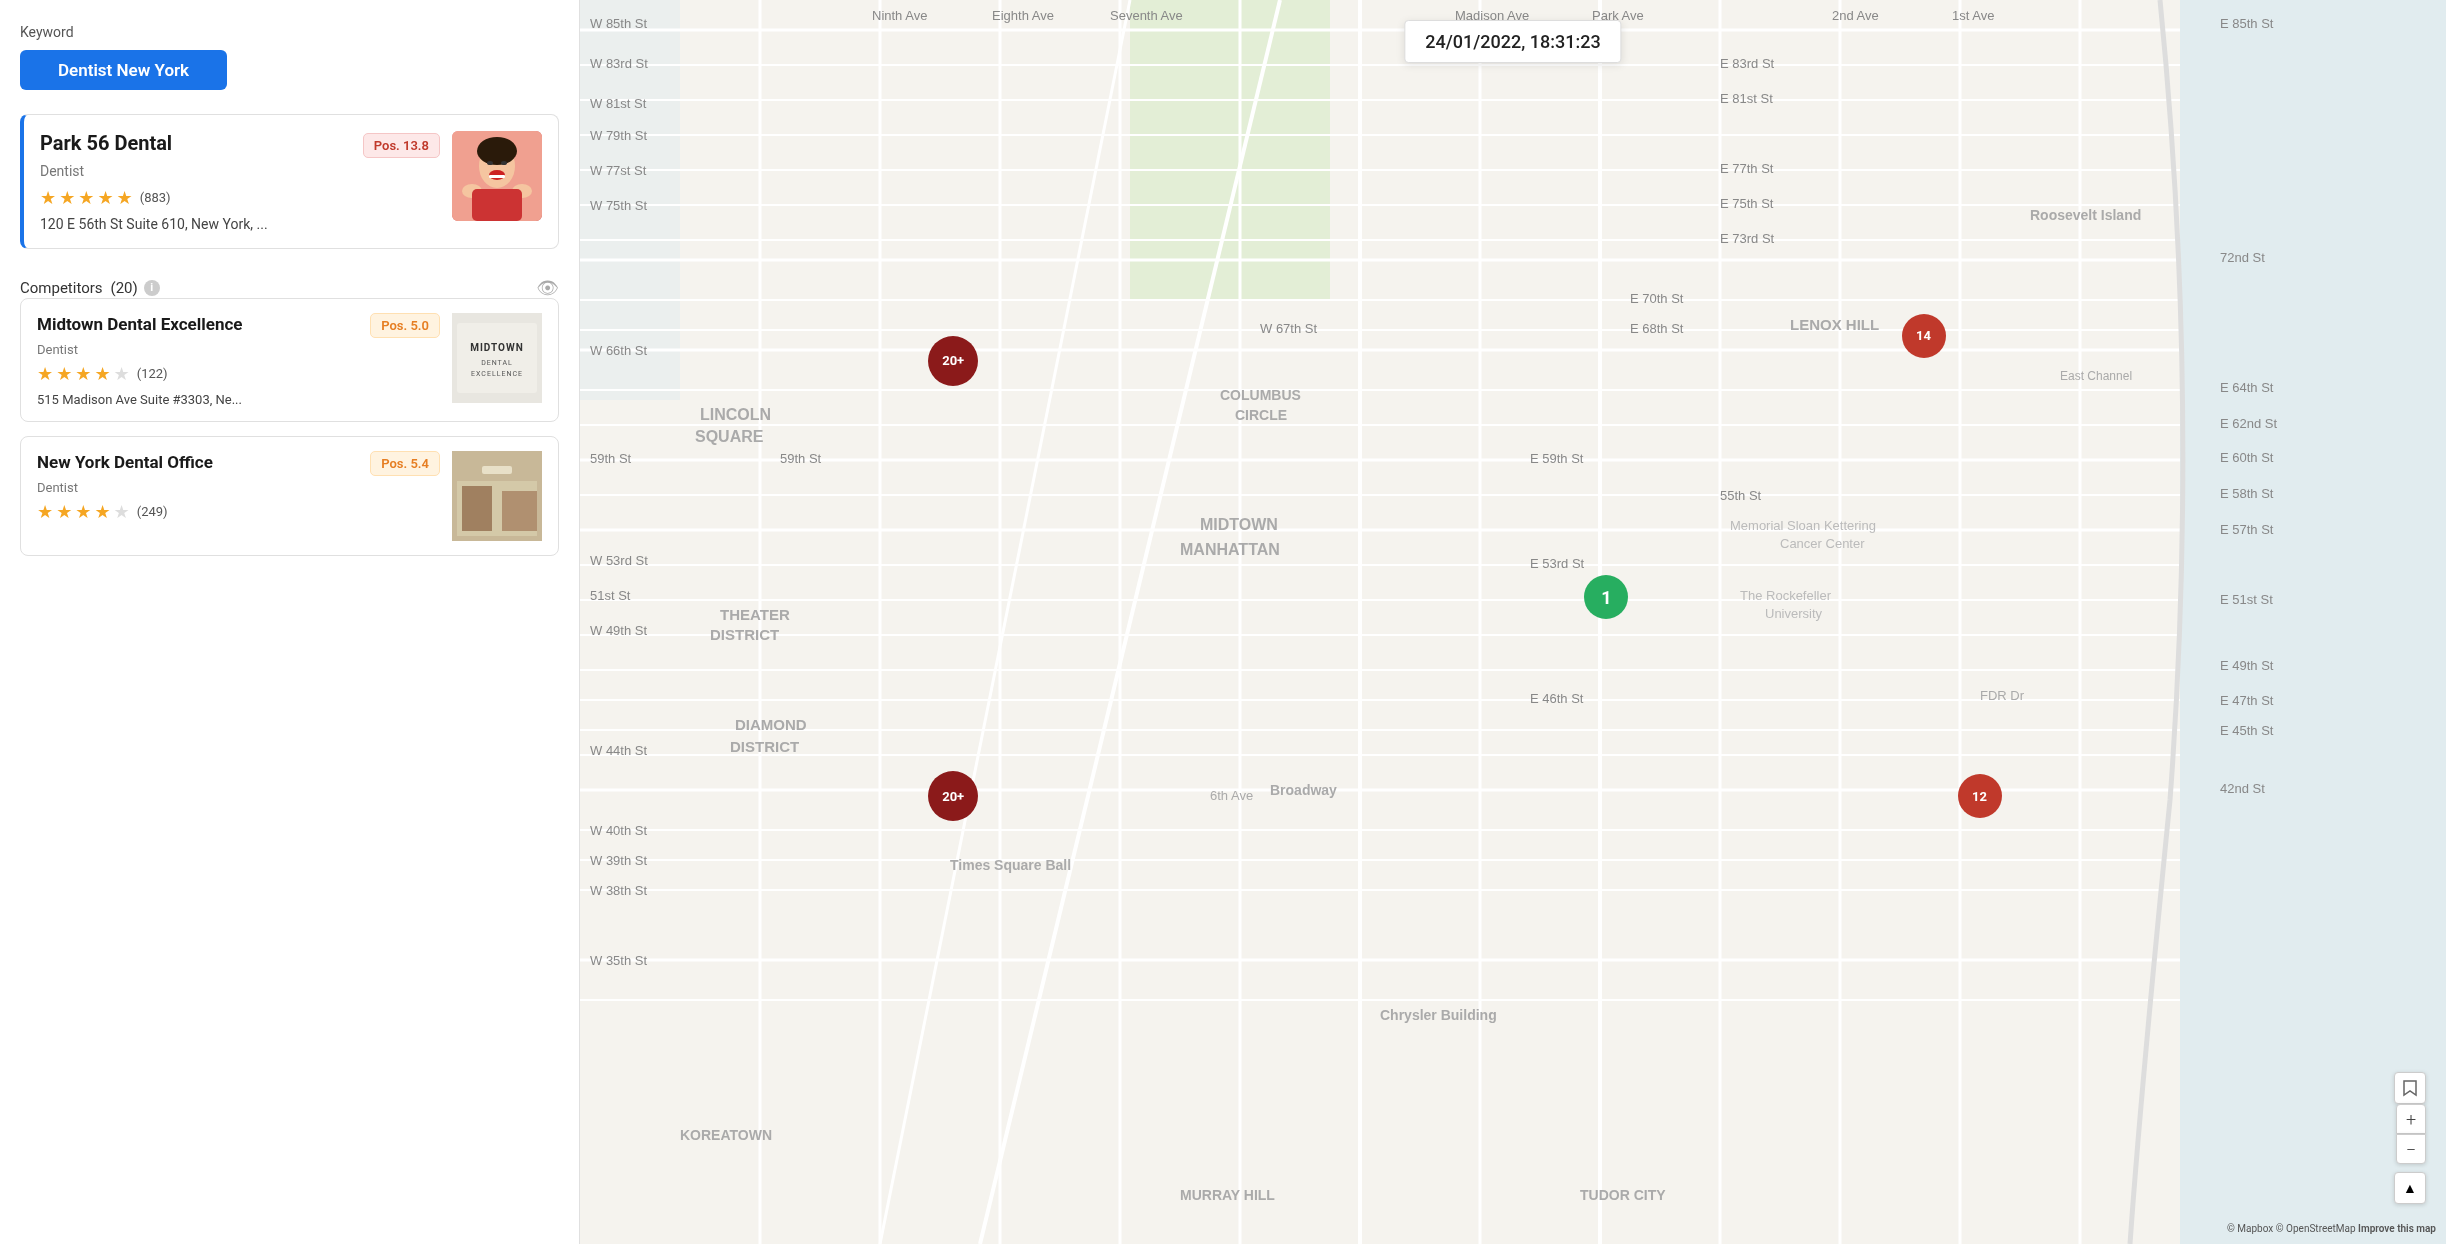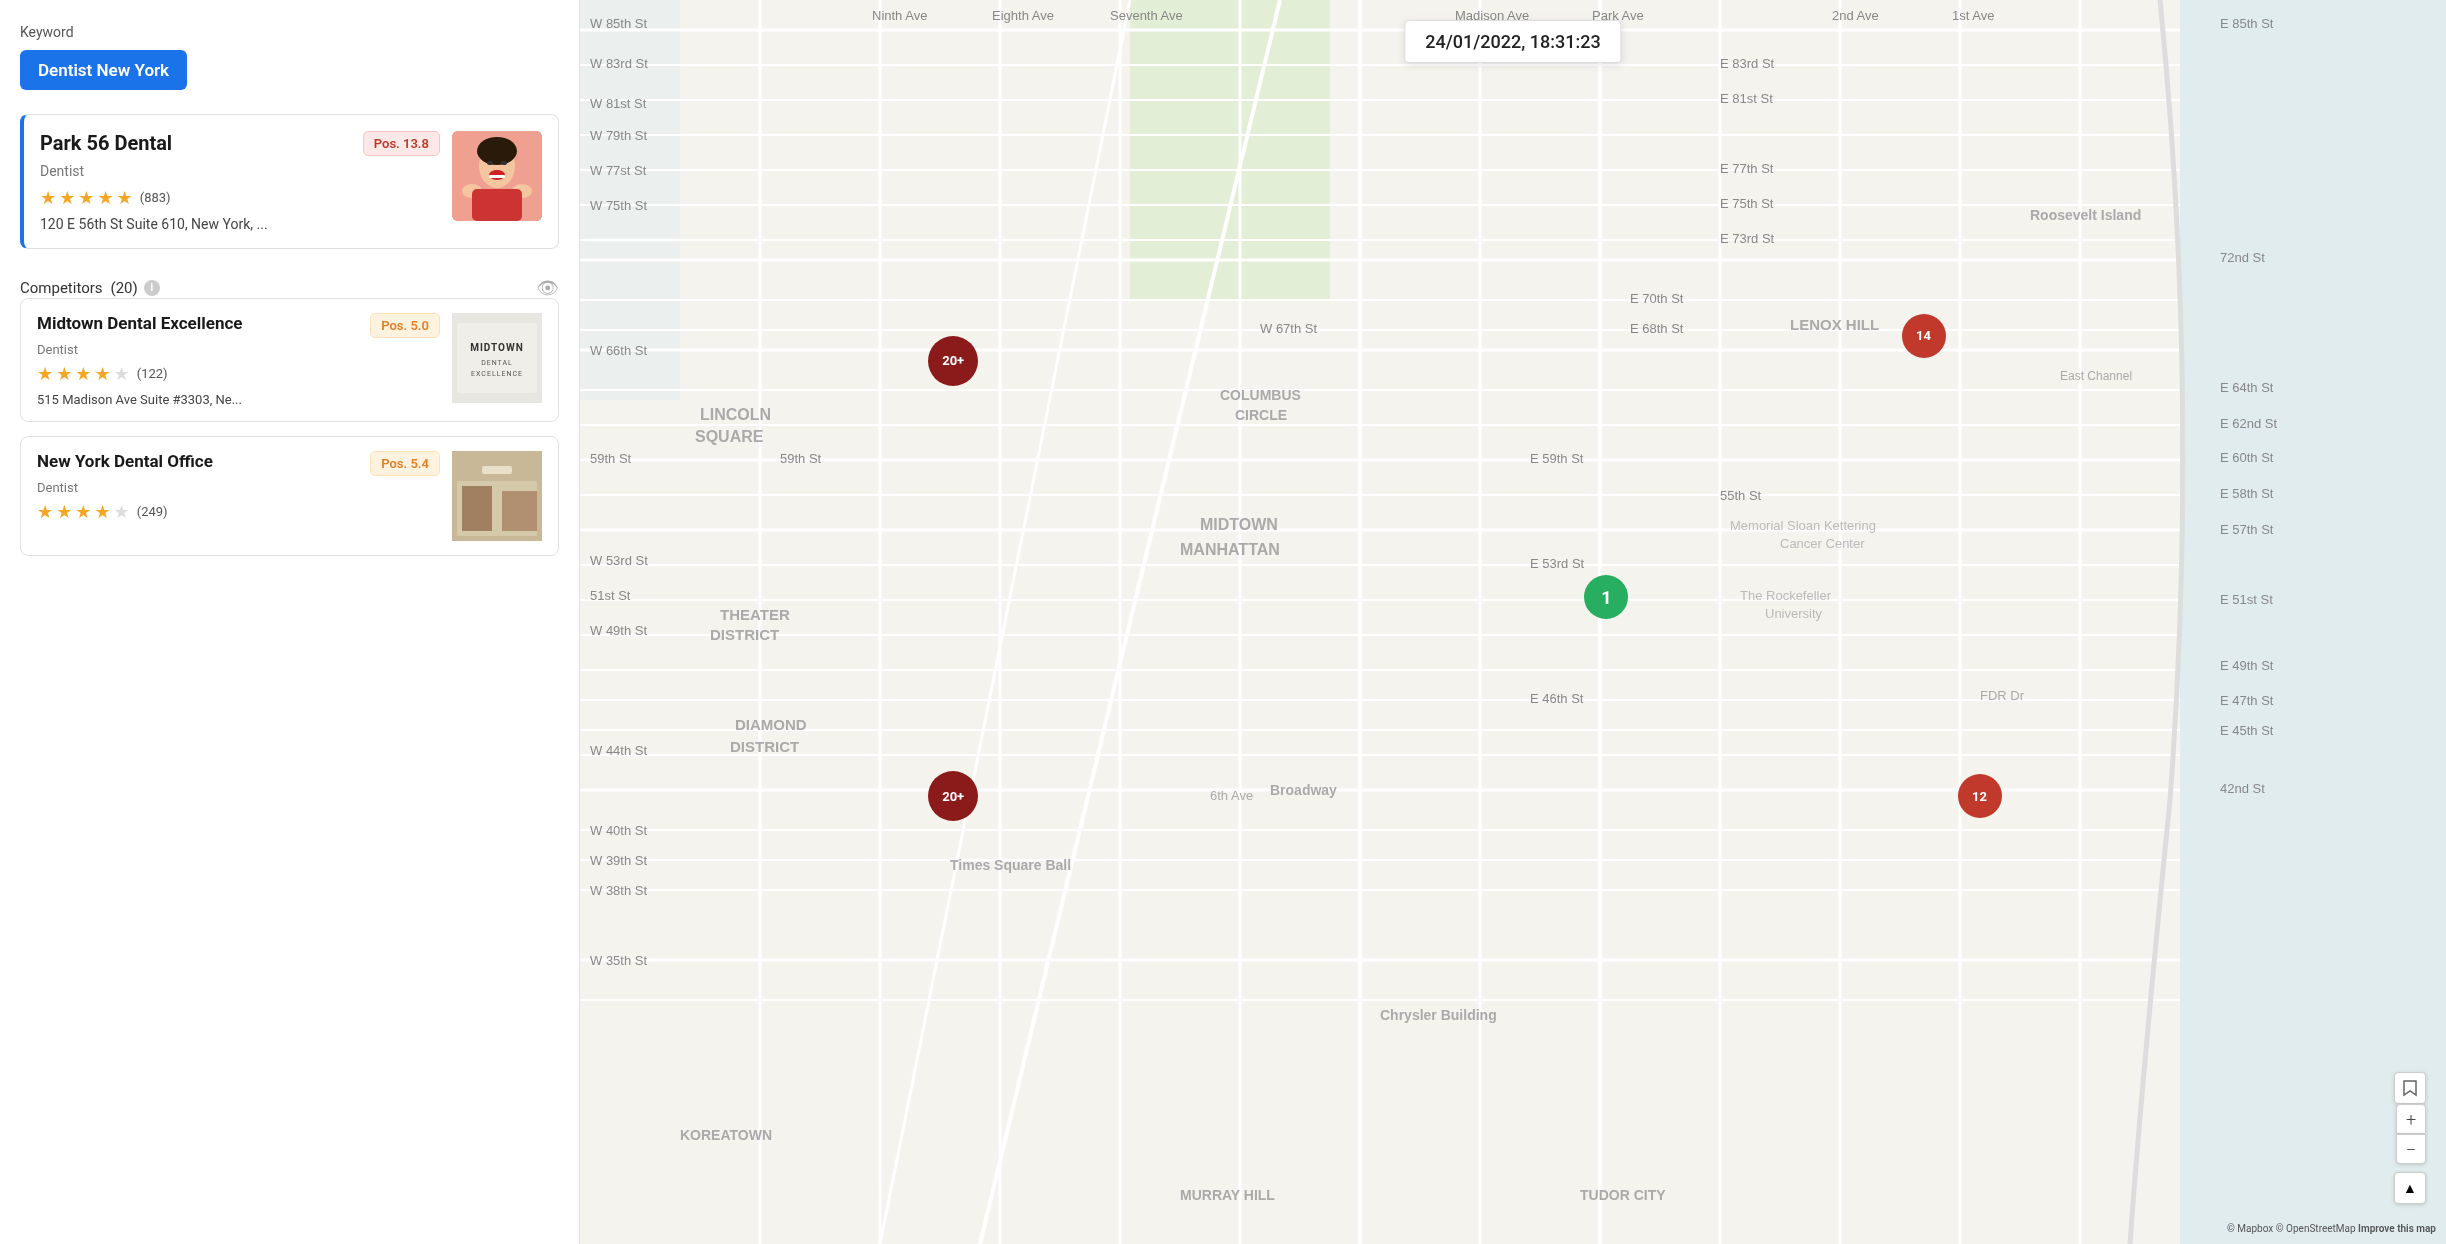--- a/index.html
+++ b/index.html
@@ -26,21 +26,21 @@
       color: #555;
       margin-bottom: 10px;
     }
 
     .keyword-badge {
       display: inline-block;
       background: #1a73e8;
       color: #fff;
       font-size: 17px;
       font-weight: 600;
-      padding: 10px 18px;
+      padding: 10px 38px;
       border-radius: 6px;
       margin-bottom: 24px;
     }
 
     
     .main-card {
       border: 1px solid #e0e0e0;
       border-left: 4px solid #1a73e8;
       border-radius: 8px;
       padding: 16px 16px 16px 16px;
@@ -216,21 +216,21 @@
 
     .competitor-address {
       font-size: 13px;
       color: #444;
       margin-top: 6px;
     }
 
     .card-top-row {
       display: flex;
       justify-content: space-between;
-      align-items: flex-start;
+      align-items: center;
       margin-bottom: 4px;
     }
 
     
     .map-container {
       flex: 1;
       position: relative;
       overflow: hidden;
       background: #e8e8e0;
     }

